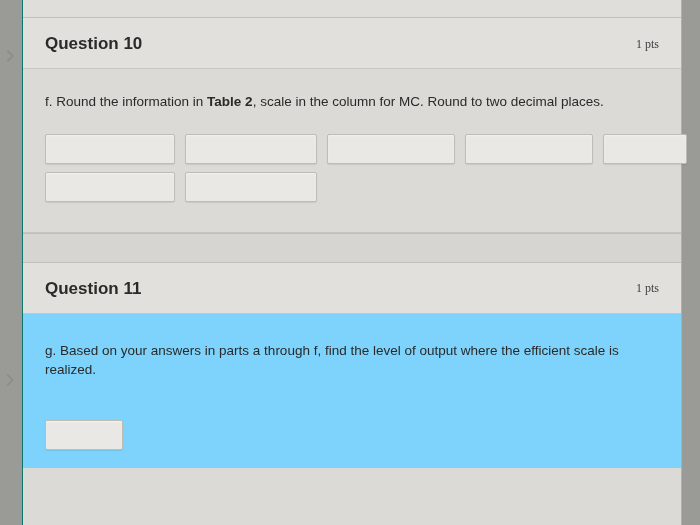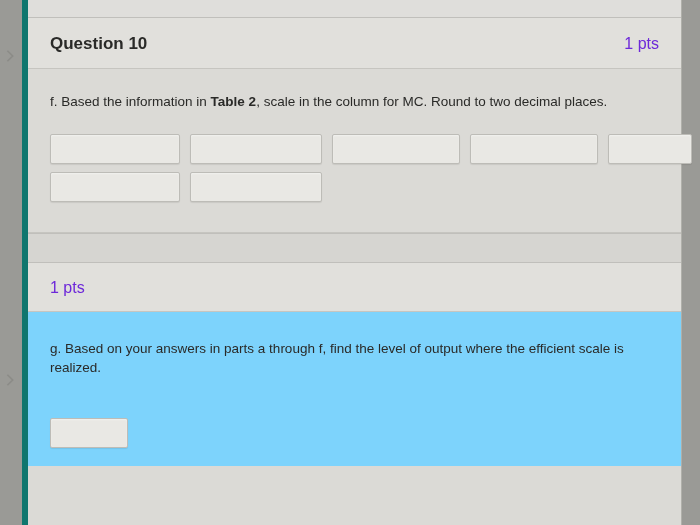--- a/index.html
+++ b/index.html
@@ -11,21 +11,21 @@
     overflow: hidden;
     position: relative;
   }
   .screen {
     position: absolute;
     left: 22px;
     top: 0;
     width: 660px;
     height: 525px;
     background: #dbdad6;
-    border-left: 6px solid #0f766e;
+    border-left: 1px solid #0f766e;
     border-right: 1px solid #b0b0aa;
   }
   .chev {
     position: absolute;
     left: 2px;
     width: 16px;
     height: 16px;
     color: #8c8c88;
     display: flex;
     align-items: center;
@@ -48,22 +48,23 @@
     padding: 16px 22px 14px 22px;
     border-bottom: 1px solid #c6c5c0;
     background: #e1e0dc;
   }
   .qtitle {
     font-size: 17px;
     font-weight: 600;
     color: #2a2a28;
   }
   .qpts {
-    font-size: 16px;
-    color: #6d28d9;
+    font-size: 12px;
+    color: #404040;
+    font-family: Liberation Serif, serif;
   }
 
   .qbody {
     padding: 24px 22px 22px 22px;
     background: #dbdad6;
     border-bottom: 1px solid #c6c5c0;
   }
   .prompt {
     font-size: 13.5px;
     color: #2a2a28;
@@ -127,39 +128,40 @@
 
   <div class="topstrip"></div>
 
   <div class="qheader">
     <div class="qtitle">Question 10</div>
     <div class="qpts">1 pts</div>
   </div>
 
   <div class="qbody">
     <p class="prompt">
-      <span>f. Based the information in </span><span class="bold">Table 2</span><span>, scale in the column for MC. Round to two decimal places.</span>
+      <span>f. Round the information in </span><span class="bold">Table 2</span><span>, scale in the column for MC. Round to two decimal places.</span>
     </p>
 
     <div class="inputs-row">
       <input class="ansbox w1" style="">
       <input class="ansbox w2" style="">
       <input class="ansbox w3" style="">
       <input class="ansbox w4" style="">
       <input class="ansbox w5" style="">
     </div>
     <div class="inputs-row">
       <input class="ansbox w6" style="">
       <input class="ansbox w7" style="">
     </div>
   </div>
 
   <div class="gap"></div>
 
   <div class="qheader">
+    <div class="qtitle">Question 11</div>
     <div class="qpts">1 pts</div>
   </div>
 
   <div class="q11body">
     <p class="prompt">g. Based on your answers in parts a through f, find the level of output where the efficient scale is realized.</p>
     <input class="ansbox w8" style="">
   </div>
 
 </div>
 

